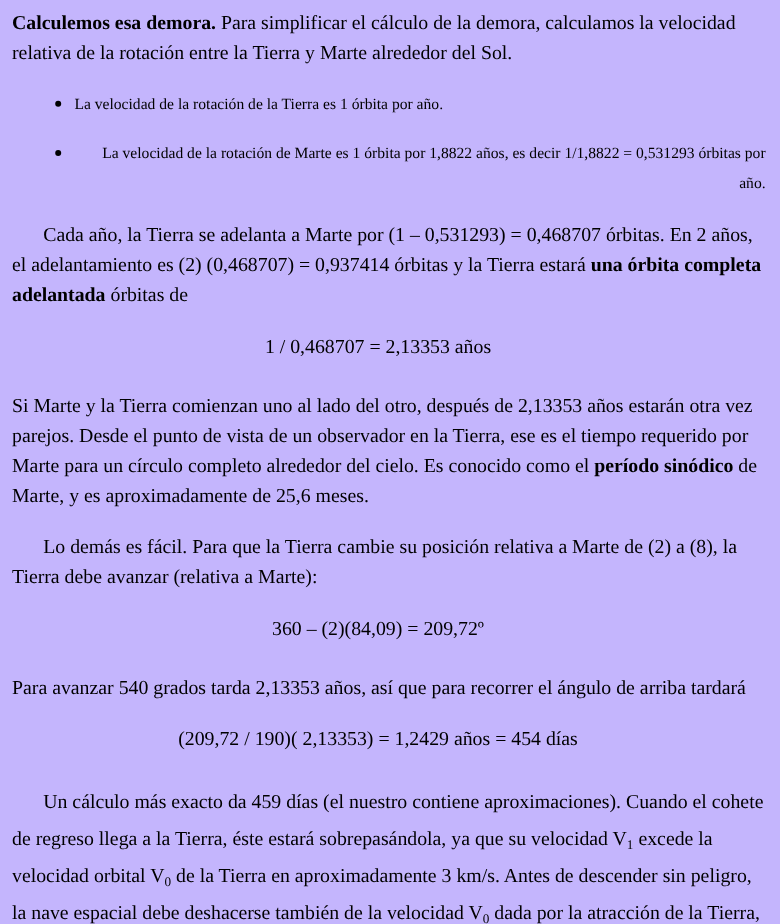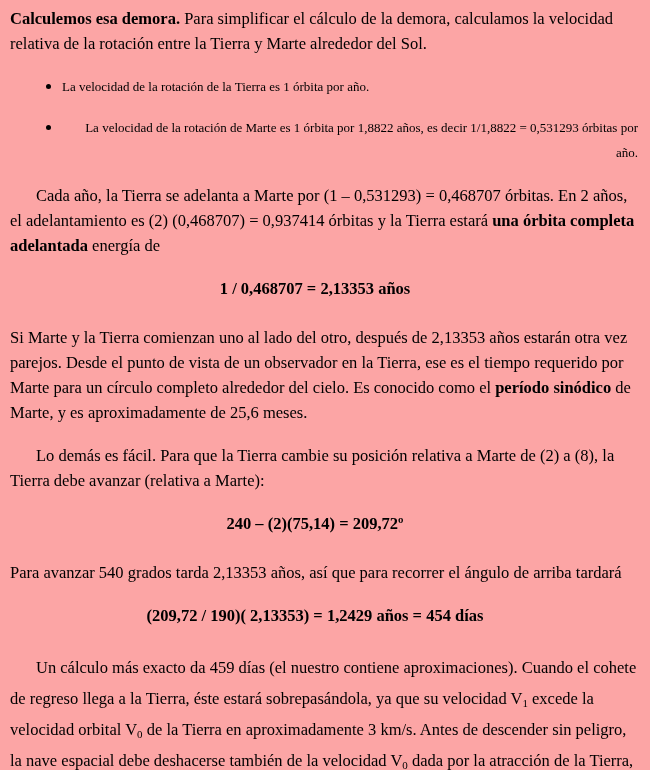--- a/index.html
+++ b/index.html
@@ -12,21 +12,21 @@
     background: #ccffff;
     font-family: "Liberation Serif", "DejaVu Serif", serif;
     color: #000000;
     overflow: hidden;
   }
   .page {
     width: 650px;
     height: 770px;
     box-sizing: border-box;
     padding: 6px 12px 0 10px;
-    background: #fca5a5;
+    background: #c4b5fd;
   }
   p {
     margin: 0;
     font-size: 16.5px;
     line-height: 25px;
     text-align: left;
   }
   .para {
     margin-bottom: 0;
   }
@@ -56,21 +56,21 @@
     position: absolute;
     left: 36px;
     top: 10px;
     width: 5px;
     height: 5px;
     background: #000;
     border-radius: 50%;
   }
   .formula {
     text-align: center;
-    font-weight: bold;
+    font-weight: normal;
     font-size: 16.5px;
     line-height: 25px;
     padding-right: 18px;
   }
   b, strong { font-weight: bold; }
   sub {
     font-size: 11px;
     vertical-align: -0.30em;
     line-height: 0;
   }
@@ -86,37 +86,37 @@
 
   <div class="spacer-md"></div>
 
   <ul class="bullets">
     <li><span class="dot"></span><span>La velocidad de la rotación de la Tierra es 1 órbita por año.</span></li>
     <li><span class="dot"></span><span>La velocidad de la rotación de Marte es 1 órbita por 1,8822 años, es decir 1/1,8822 = 0,531293 órbitas por año.</span></li>
   </ul>
 
   <div class="spacer-md"></div>
 
-  <p class="para indent tight"><span>Cada año, la Tierra se adelanta a Marte por (1 – 0,531293) = 0,468707 órbitas. En 2 años, el adelantamiento es (2) (0,468707) = 0,937414 órbitas y la Tierra estará </span><b>una órbita completa adelantada</b><span> energía de</span></p>
+  <p class="para indent tight"><span>Cada año, la Tierra se adelanta a Marte por (1 – 0,531293) = 0,468707 órbitas. En 2 años, el adelantamiento es (2) (0,468707) = 0,937414 órbitas y la Tierra estará </span><b>una órbita completa adelantada</b><span> órbitas de</span></p>
 
   <div class="spacer-md"></div>
 
   <p class="formula">1 / 0,468707 = 2,13353 años</p>
 
   <div class="spacer-lg"></div>
 
   <p class="para tight"><span>Si Marte y la Tierra comienzan uno al lado del otro, después de 2,13353 años estarán otra vez parejos. Desde el punto de vista de un observador en la Tierra, ese es el tiempo requerido por Marte para un círculo completo alrededor del cielo. Es conocido como el </span><b>período sinódico</b><span> de Marte, y es aproximadamente de 25,6 meses.</span></p>
 
   <div class="spacer-md"></div>
 
   <p class="para indent tight">Lo demás es fácil. Para que la Tierra cambie su posición relativa a Marte de (2) a (8), la Tierra debe avanzar (relativa a Marte):</p>
 
   <div class="spacer-md"></div>
 
-  <p class="formula">240 – (2)(75,14) = 209,72º</p>
+  <p class="formula">360 – (2)(84,09) = 209,72º</p>
 
   <div class="spacer-lg"></div>
 
   <p class="para tight">Para avanzar 540 grados tarda 2,13353 años, así que para recorrer el ángulo de arriba tardará</p>
 
   <div class="spacer-md"></div>
 
   <p class="formula">(209,72 / 190)( 2,13353) = 1,2429 años = 454 días</p>
 
   <div class="spacer-lg"></div>

